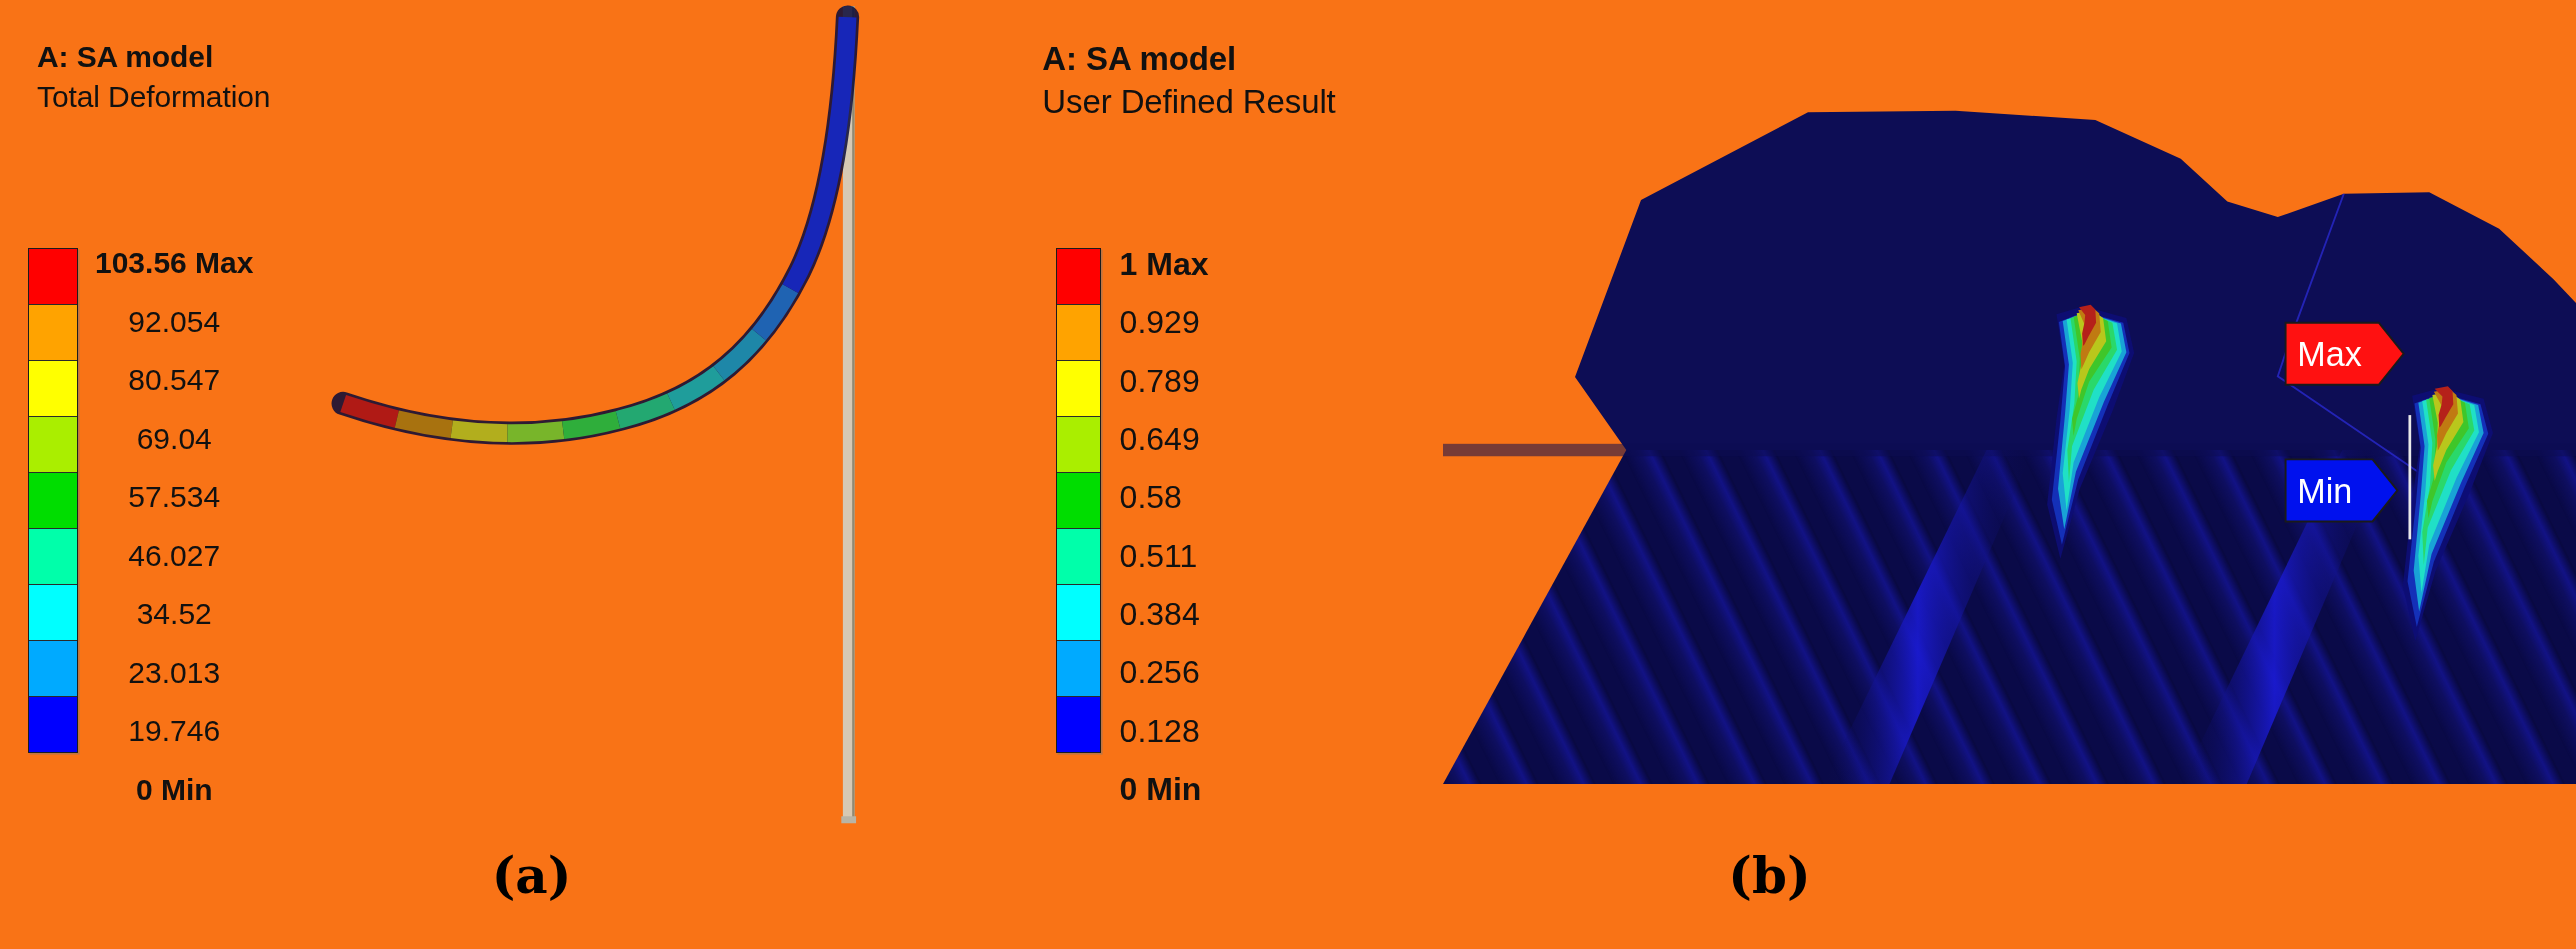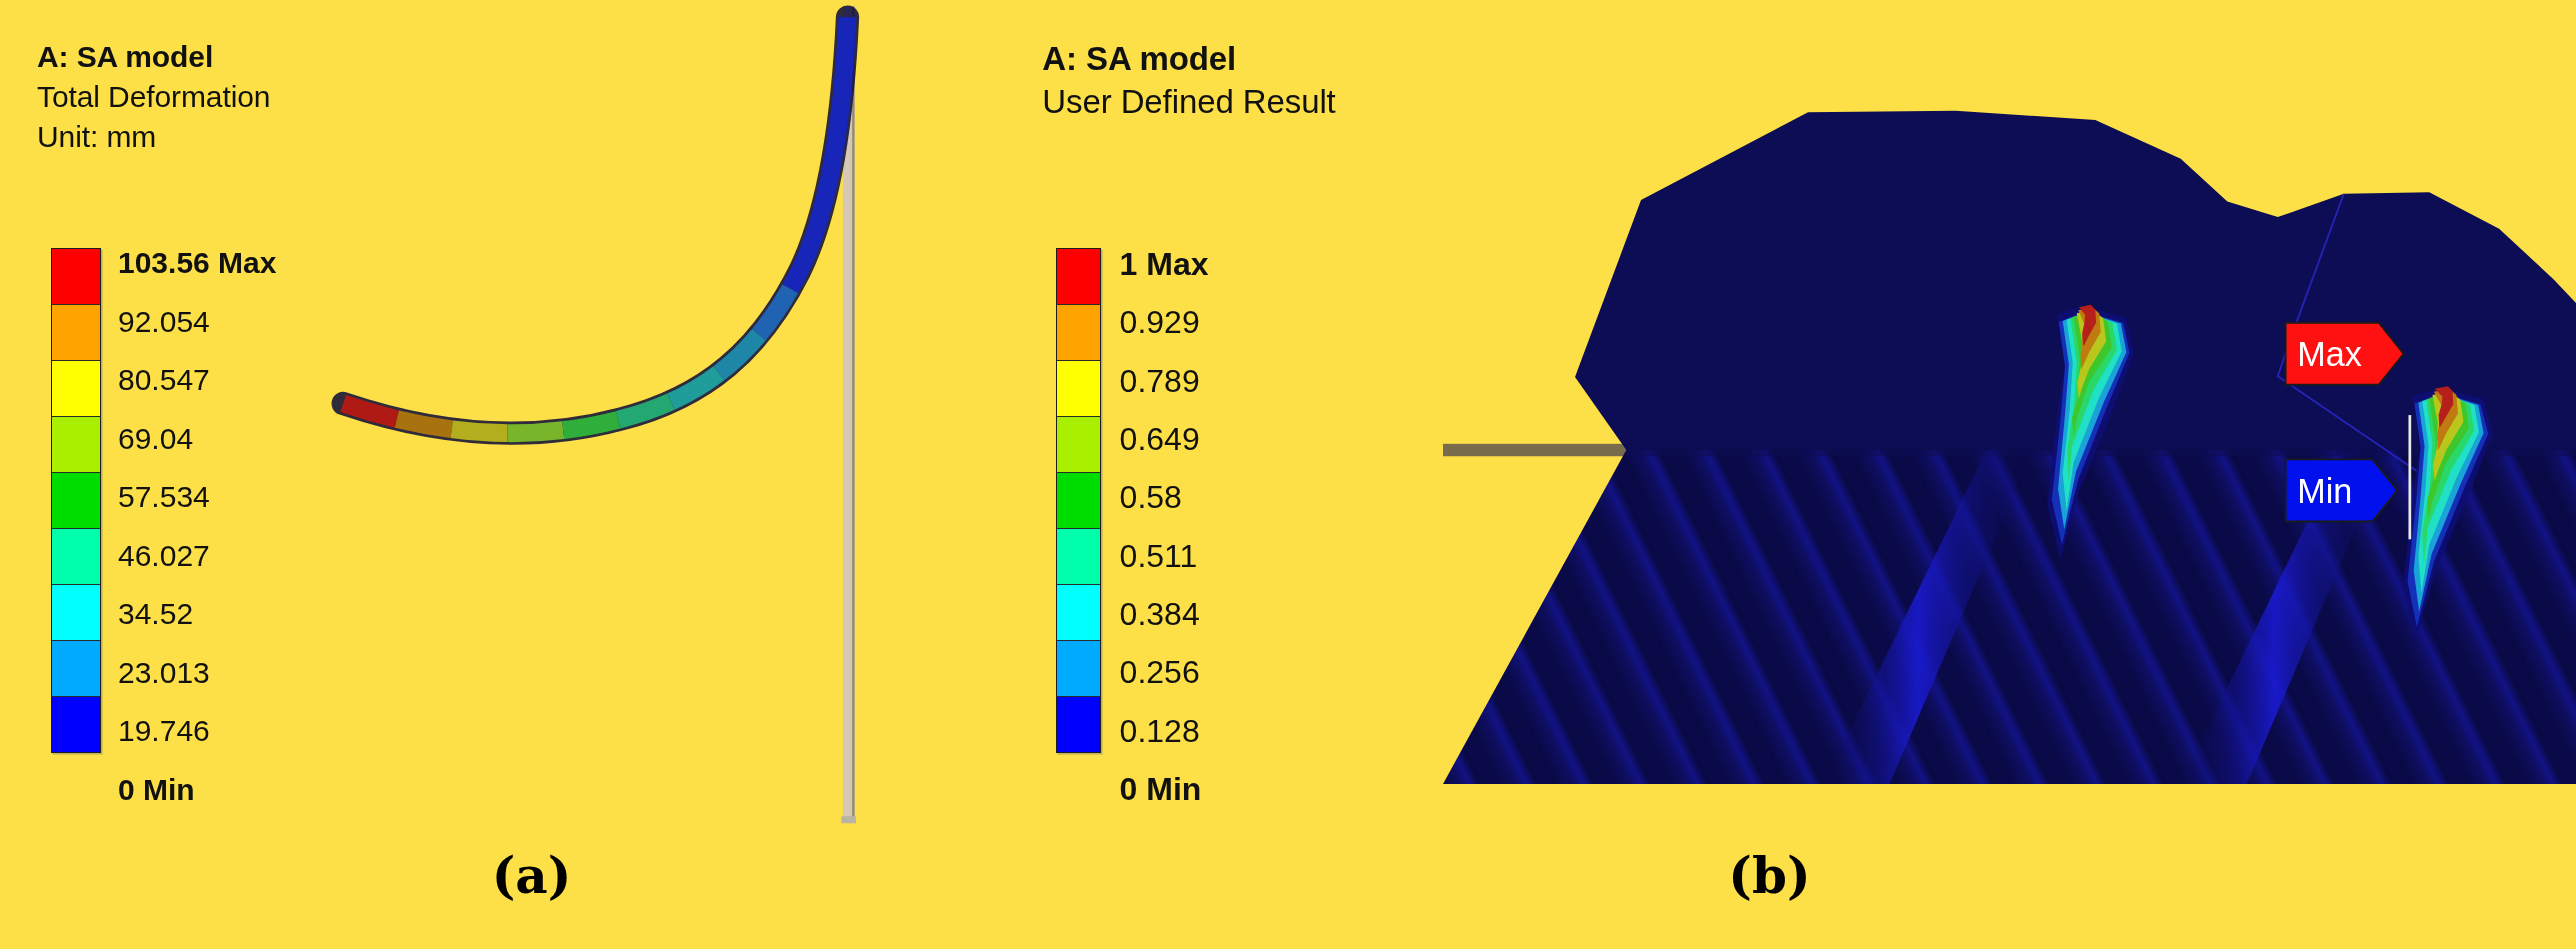--- a/index.html
+++ b/index.html
@@ -11,21 +11,21 @@
     width: 2576px;
     height: 950px;
     position: relative;
     font-family: "Liberation Sans", sans-serif;
     overflow: hidden;
   }
 
   .figure-root {
     position: absolute;
     inset: 0;
-    background: #fde047;
+    background: #f97316;
     padding-left: 36px;
   }
 
   
   .panel {
     position: absolute;
     top: 0;
     height: 838px;
   }
   #panel-a { left: 0;     width: 1009px; }
@@ -72,21 +72,21 @@
     color: #111111;
     white-space: nowrap;
     line-height: 1;
   }
   .legend-label.bold { font-weight: bold; }
 
   
   #panel-a .result-header { left: 37px; top: 37px; font-size: 30px; line-height: 40px; }
   #panel-a .result-header .line.title { font-size: 30px; }
 
-  #panel-a .legend { left: 51px; top: 248px; }
+  #panel-a .legend { left: 28px; top: 248px; text-align: center; }
   #panel-a .legend-bar { width: 48px; }
   #panel-a .legend-band { height: 55px; }
   #panel-a .legend-labels {
     height: 557px;
     margin-left: 17px;
     padding-top: 0px;
     font-size: 30px;
   }
   #panel-a .legend-label { height: 30px; }
 
@@ -139,21 +139,20 @@
 </head>
 <body>
 
 <div class="figure-root">
 
   <div class="panel" id="panel-a">
 
     <div class="result-header">
       <span class="line title">A: SA model</span>
       <span class="line">Total Deformation</span>
-      <span class="line">Unit: mm</span>
     </div>
 
     <div class="legend">
       <div class="legend-bar">
         <div class="legend-band" style="background:#FF0000"></div>
         <div class="legend-band" style="background:#FFA300"></div>
         <div class="legend-band" style="background:#FFFF00"></div>
         <div class="legend-band" style="background:#AAEE00"></div>
         <div class="legend-band" style="background:#00DD00"></div>
         <div class="legend-band" style="background:#00FFAA"></div>

